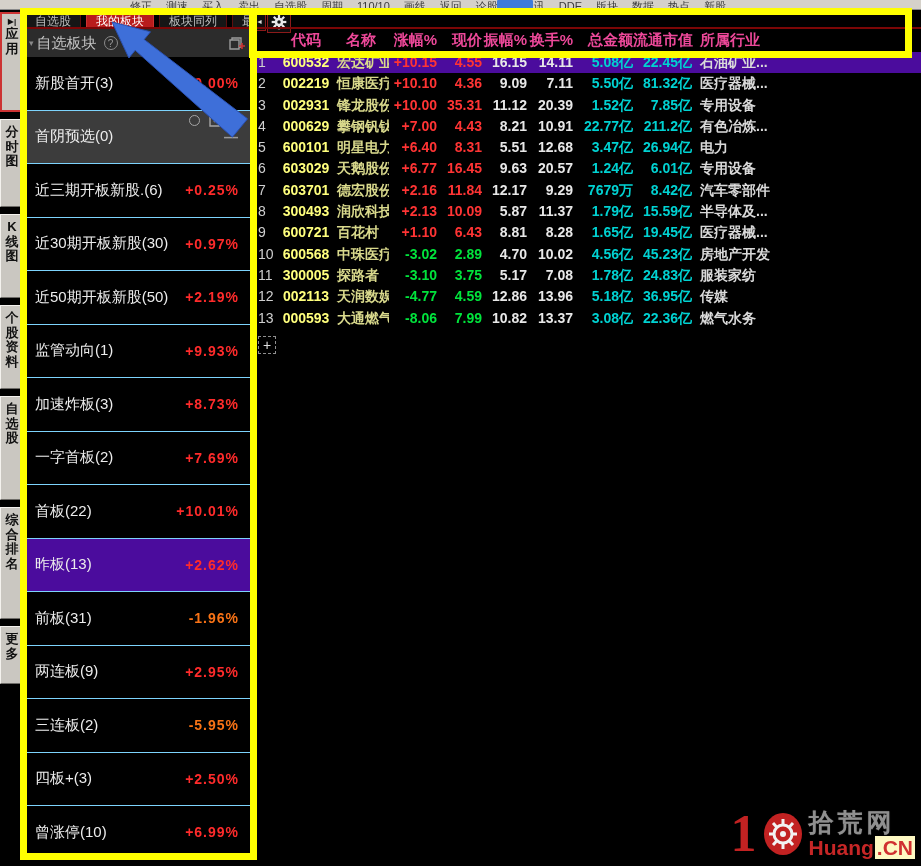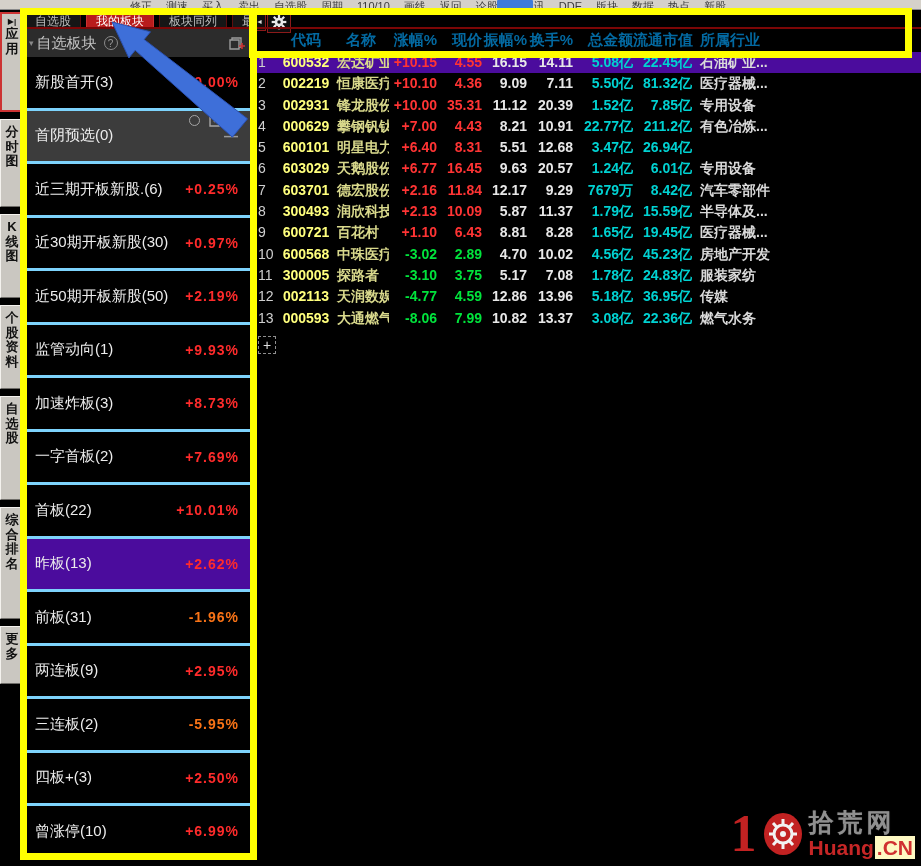--- a/index.html
+++ b/index.html
@@ -29,34 +29,34 @@
   .red-line{position:absolute;left:25px;top:27px;width:896px;height:2px;background:#7b0606;z-index:5;}
   .panel-header{position:absolute;left:0;top:19px;width:100%;height:28px;background:#2c2c2c;
     display:flex;align-items:center;padding:0 10px 0 4px;color:#c3c3c3;}
   .caret{font-size:9px;color:#8a8a8a;margin-right:3px;}
   .ph-title{font-size:15px;}
   .help-icon{width:14px;height:14px;border:1px solid #8a8a8a;border-radius:50%;font-size:10px;line-height:13px;
     text-align:center;color:#9a9a9a;margin-left:7px;cursor:pointer;}
   .add-board{margin-left:auto;cursor:pointer;display:flex;}
   .board-list{position:absolute;left:0;top:47px;width:100%;bottom:0;}
   .b-item{position:relative;height:53.5px;display:flex;align-items:center;justify-content:space-between;
-    padding:0 16px 0 10px;border-bottom:3px solid #7dd3fc;background:#000;cursor:pointer;}
+    padding:0 16px 0 10px;border-bottom:1px solid #7dd3fc;background:#000;cursor:pointer;}
   .b-item .b-label{font-size:15px;color:#ececec;}
   .b-item .b-pct{font-size:14px;font-weight:bold;letter-spacing:1px;}
   .b-item.hover{background:#3c3c3c;}
   .b-item.selected{background:#4b0c9d;}
   .pct-up{color:#ff2b2b;} .pct-down{color:#f97316;margin-left:36px;} .pct-flat{color:#9a9a9a;font-weight:normal;}
   .row-icons{position:absolute;right:14px;top:4px;display:flex;gap:9px;align-items:center;}
   .ri-circle{width:11px;height:11px;border:1.5px solid #a5a5a5;border-radius:50%;}
   .panel-scrollbar{position:absolute;right:1px;top:310px;width:4px;height:160px;background:#4e4e4e;border-radius:2px;z-index:4;cursor:pointer;}
   
   .stock-table{position:absolute;left:255px;top:10px;width:666px;height:856px;background:#000;}
   .tbl-head{position:absolute;left:0;top:19px;width:100%;height:23px;display:grid;
     grid-template-columns:24px 54px 56px 48px 45px 45px 46px 60px 59px 1fr;align-items:center;
-    color:#0369a1;font-size:15px;font-weight:bold;}
+    color:#ec4899;font-size:15px;font-weight:bold;}
   .tbl-head .h-cell{white-space:nowrap;}
   .h-center{text-align:center;} .h-right{text-align:right;} .h-left{padding-left:8px;text-align:left;}
   .mini-btn{position:absolute;left:-2px;top:2px;width:13px;height:19px;border:1px solid #8b1a1a;background:#0d0d0d;
     color:#ddd;font-size:7px;line-height:17px;text-align:center;cursor:pointer;z-index:3;}
   .gear-btn{position:absolute;left:12px;top:0;width:24px;height:23px;border:1px solid #8b1a1a;background:#0d0d0d;
     display:flex;align-items:center;justify-content:center;cursor:pointer;z-index:3;}
   .tbl-body{position:absolute;left:0;top:42px;width:100%;}
   .t-row{display:grid;grid-template-columns:24px 54px 56px 48px 45px 45px 46px 60px 59px 1fr;
     height:21.3px;line-height:21.3px;font-size:14px;font-weight:bold;cursor:pointer;}
   .t-row.selected{background:#4b0c9d;}
@@ -297,20 +297,21 @@
         <div class="t-row">
           <span class="c c-seq">5</span>
           <span class="c c-code">600101</span>
           <span class="c c-name">明星电力</span>
           <span class="c c-right c-up">+6.40</span>
           <span class="c c-right c-up">8.31</span>
           <span class="c c-right c-white">5.51</span>
           <span class="c c-right c-white">12.68</span>
           <span class="c c-right c-cyan">3.47亿</span>
           <span class="c c-right c-cyan">26.94亿</span>
+          <span class="c c-ind">电力</span>
         </div>
         <div class="t-row">
           <span class="c c-seq">6</span>
           <span class="c c-code">603029</span>
           <span class="c c-name">天鹅股份</span>
           <span class="c c-right c-up">+6.77</span>
           <span class="c c-right c-up">16.45</span>
           <span class="c c-right c-white">9.63</span>
           <span class="c c-right c-white">20.57</span>
           <span class="c c-right c-cyan">1.24亿</span>

